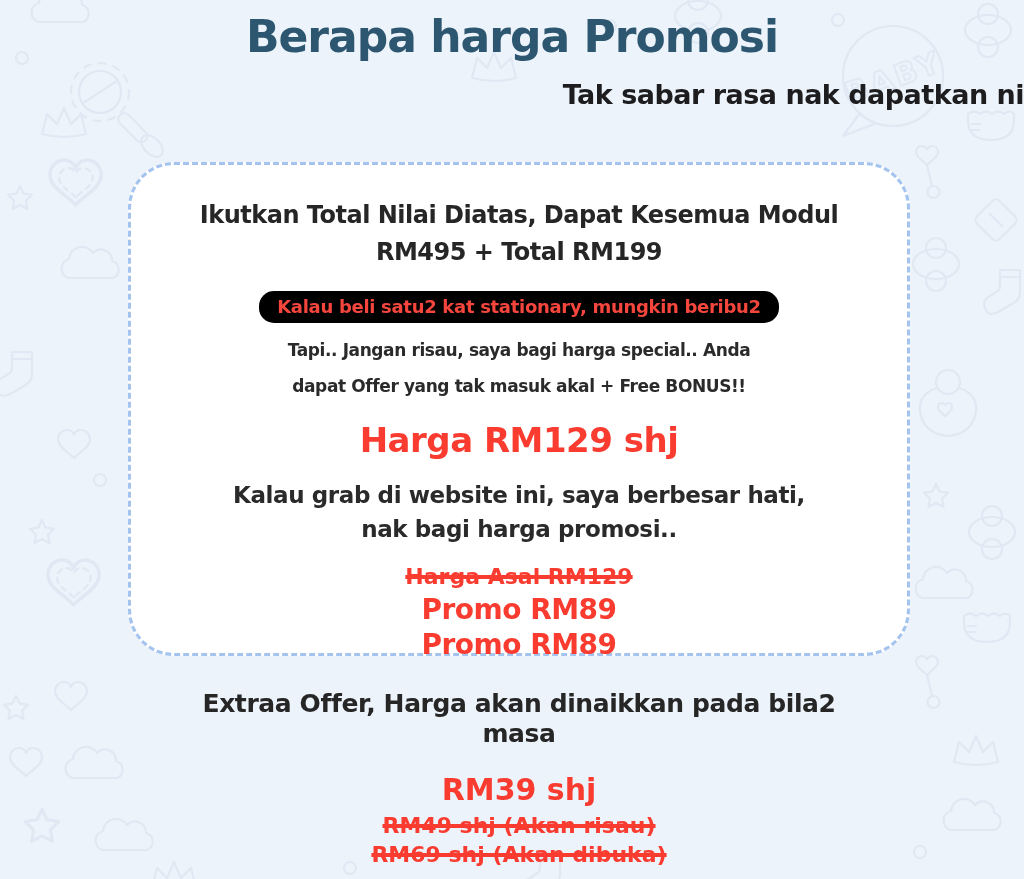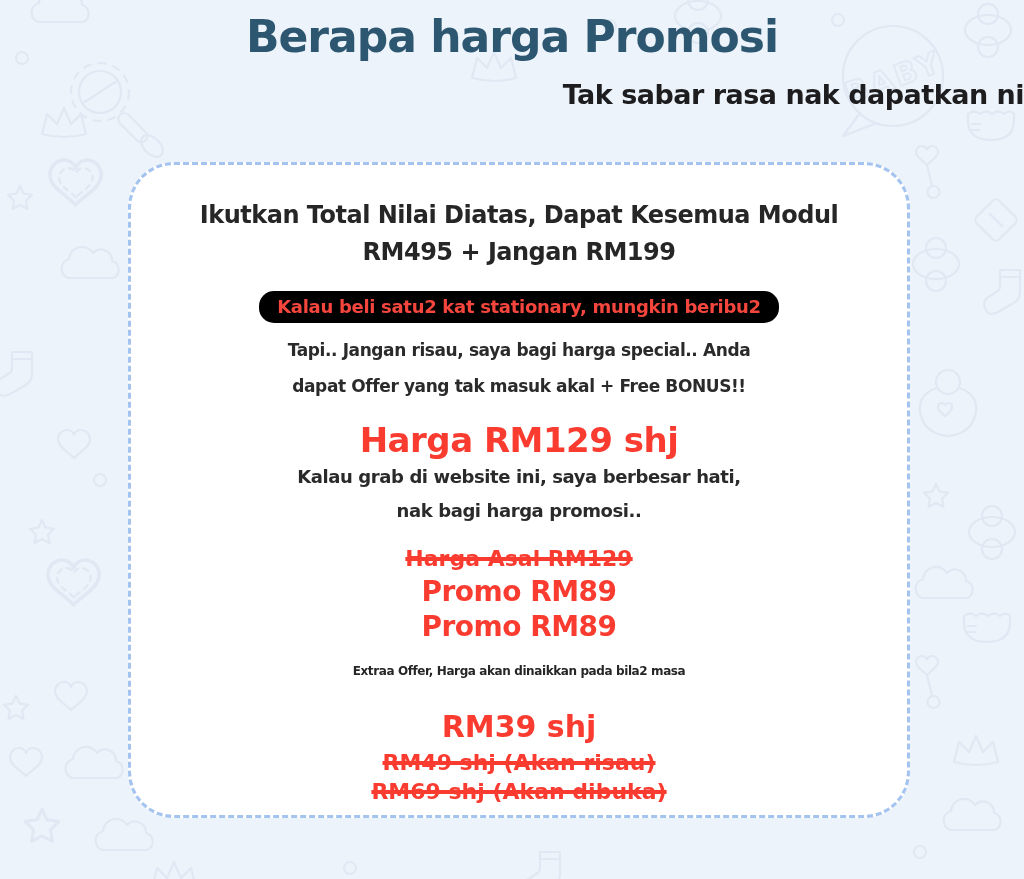--- a/index.html
+++ b/index.html
@@ -40,21 +40,21 @@
   .page-subtitle {
     margin-top: 12px;
     font-size: 27px; line-height: 38px; font-weight: 800;
     color: #1d1d1f; letter-spacing: -0.5px; text-align: right;
   }
 
   
   .offer-card {
     position: absolute;
     left: 128px; top: 162px;
-    width: 782px; height: 656px;
+    width: 782px; height: 494px;
     background: #ffffff;
     border: 3px dashed #a4c4ef;
     border-radius: 46px;
     text-align: center;
     padding: 0 34px;
   }
   .headline {
     margin-top: 32px;
     font-size: 24px; line-height: 37px; font-weight: 800;
     color: #262626; letter-spacing: -0.5px;
@@ -72,37 +72,38 @@
     margin-top: 9px;
     font-size: 17px; line-height: 36px; font-weight: 800;
     color: #2a2a2a; letter-spacing: -0.4px;
   }
   .special-price {
     margin-top: 16px;
     font-size: 34px; line-height: 40px; font-weight: 800;
     color: #f93b30; letter-spacing: -0.5px;
   }
   .promo-intro {
-    font-size: 18px; line-height: 34px; font-weight: 800;
+    margin-top: 18px;
+    font-size: 23px; line-height: 34px; font-weight: 800;
     color: #2a2a2a; letter-spacing: -0.4px;
   }
   .original-price {
     margin-top: 16px;
     font-size: 22px; line-height: 30px; font-weight: 800;
     color: #f93b30;
     text-decoration: line-through;
     text-decoration-thickness: 4px;
   }
   .promo-price {
     font-size: 28px; line-height: 35px; font-weight: 800;
     color: #f93b30; letter-spacing: -0.5px;
   }
   .extra-note {
-    margin-top: 12px;
-    font-size: 12px; line-height: 30px; font-weight: 800;
+    margin-top: 27px;
+    font-size: 25px; line-height: 30px; font-weight: 800;
     color: #262626; letter-spacing: -0.4px;
   }
   .final-price {
     margin-top: 20px;
     font-size: 30px; line-height: 42px; font-weight: 800;
     color: #f93b30;
   }
   .upcoming-price {
     font-size: 22px; line-height: 29px; font-weight: 800;
     color: #f93b30;
@@ -224,21 +225,21 @@
 
 <div class="header">
   <div class="page-title">Berapa harga Promosi</div>
   <div class="page-subtitle">Tak sabar rasa nak dapatkan ni</div>
 </div>
 
 <div class="offer-card">
 
   <div class="headline">
     <div>Ikutkan Total Nilai Diatas, Dapat Kesemua Modul</div>
-    <div>RM495 + Jangan RM199</div>
+    <div>RM495 + Total RM199</div>
   </div>
 
   <div class="warning-note">
     <span class="pill">Kalau beli satu2 kat stationary, mungkin beribu2</span>
   </div>
 
   <div class="reassurance">
     <div>Tapi.. Jangan risau, saya bagi harga special.. Anda</div>
     <div>dapat Offer yang tak masuk akal + Free BONUS!!</div>
   </div>

